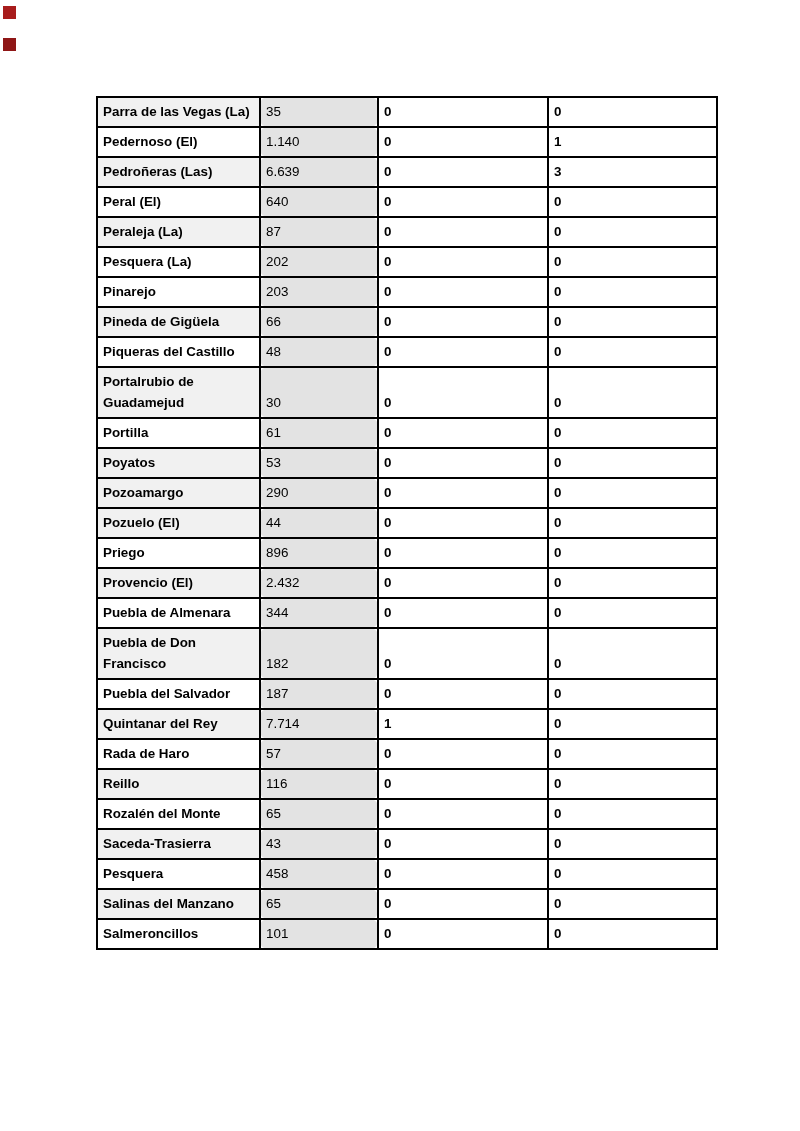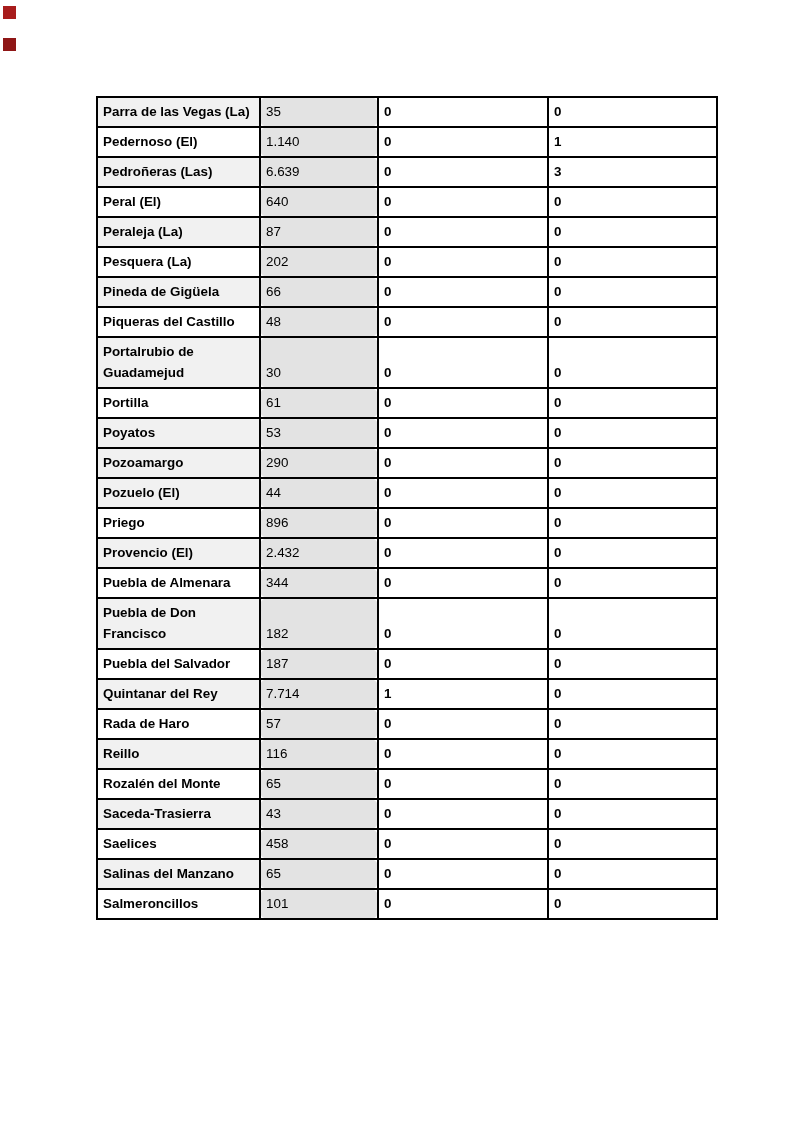--- a/index.html
+++ b/index.html
@@ -108,20 +108,26 @@
     <td class="pop-cell">87</td>
     <td class="val-cell">0</td>
     <td class="val-cell">0</td>
   </tr>
         <tr>
     <td class="name-cell">Pesquera (La)</td>
     <td class="pop-cell">202</td>
     <td class="val-cell">0</td>
     <td class="val-cell">0</td>
   </tr>
+        <tr>
+    <td class="name-cell">Pinarejo</td>
+    <td class="pop-cell">203</td>
+    <td class="val-cell">0</td>
+    <td class="val-cell">0</td>
+  </tr>
         <tr class="shaded">
     <td class="name-cell">Pineda de Gigüela</td>
     <td class="pop-cell">66</td>
     <td class="val-cell">0</td>
     <td class="val-cell">0</td>
   </tr>
         <tr>
     <td class="name-cell">Piqueras del Castillo</td>
     <td class="pop-cell">48</td>
     <td class="val-cell">0</td>
@@ -211,21 +217,21 @@
     <td class="val-cell">0</td>
     <td class="val-cell">0</td>
   </tr>
         <tr class="shaded">
     <td class="name-cell">Saceda-Trasierra</td>
     <td class="pop-cell">43</td>
     <td class="val-cell">0</td>
     <td class="val-cell">0</td>
   </tr>
         <tr>
-    <td class="name-cell">Saelices</td>
+    <td class="name-cell">Pesquera</td>
     <td class="pop-cell">458</td>
     <td class="val-cell">0</td>
     <td class="val-cell">0</td>
   </tr>
         <tr class="shaded">
     <td class="name-cell">Salinas del Manzano</td>
     <td class="pop-cell">65</td>
     <td class="val-cell">0</td>
     <td class="val-cell">0</td>
   </tr>

